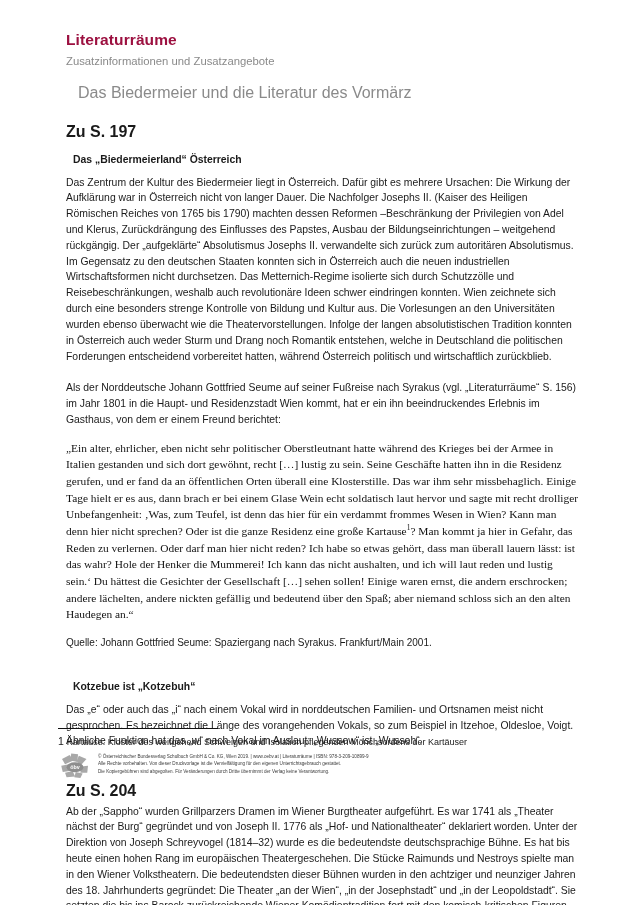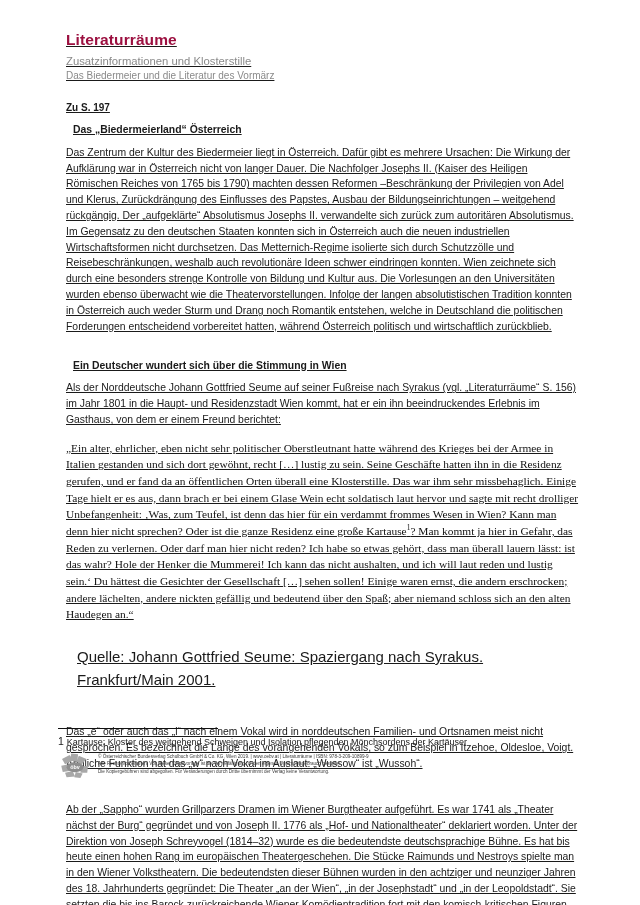--- a/index.html
+++ b/index.html
@@ -15,21 +15,20 @@
     color: #1a1a1a;
     -webkit-font-smoothing: antialiased;
   }
 
   .page {
     position: relative;
     width: 640px;
     height: 796px;
     box-sizing: border-box;
     padding: 30px 60px 0 66px;
-    text-decoration: underline;
   }
 
   
   .masthead {
     margin-bottom: 16px;
   }
   .brand-title {
     font-size: 15.5px;
     font-weight: bold;
     color: #9c1040;
@@ -37,31 +36,31 @@
     line-height: 1.35;
     margin: 0 0 2px 0;
   }
   .brand-sub {
     font-size: 11.3px;
     color: #8a8a8a;
     line-height: 1.45;
     margin: 0;
   }
   .brand-sub2 {
-    font-size: 10px;
+    font-size: 16px;
     color: #8a8a8a;
     line-height: 1.45;
-    margin: 0;
+    margin: 12px;
   }
 
   
   .block { margin-bottom: 0; }
 
   .ref-line {
-    font-size: 10px;
+    font-size: 16px;
     font-weight: bold;
     line-height: 1.52;
     margin: 0;
   }
   .sub-head {
     font-size: 10.4px;
     font-weight: bold;
     line-height: 1.52;
     margin: 7px;
   }
@@ -85,23 +84,23 @@
     margin: 0;
     color: #111;
   }
   .quote sup {
     font-size: 7.5px;
     vertical-align: super;
     line-height: 0;
   }
 
   .source {
-    font-size: 15px;
-    line-height: 1.52;
-    margin: 11px;
+    font-size: 10px;
+    line-height: 1.52;
+    margin: 0;
   }
 
   
   .footnote-zone {
     position: absolute;
     left: 58px;
     right: 60px;
     bottom: 18px;
   }
   .footnote-rule {
@@ -140,54 +139,55 @@
   }
   .imprint-lines div { white-space: nowrap; }
 </style>
 </head>
 <body>
 
 <div class="page">
 
   <div class="masthead">
     <h1 class="brand-title">Literaturräume</h1>
-    <p class="brand-sub">Zusatzinformationen und Klosterstille</p>
+    <p class="brand-sub">Zusatzinformationen und Zusatzangebote</p>
     <p class="brand-sub2">Das Biedermeier und die Literatur des Vormärz</p>
   </div>
 
   <div class="block">
     <p class="ref-line">Zu S. 197</p>
     <p class="sub-head">Das „Biedermeierland“ Österreich</p>
     <p class="para">Das Zentrum der Kultur des Biedermeier liegt in Österreich. Dafür gibt es mehrere Ursachen: Die Wirkung der Aufklärung war in Österreich nicht von langer Dauer. Die Nachfolger Josephs II. (Kaiser des Heiligen Römischen Reiches von 1765 bis 1790) machten dessen Reformen –Beschränkung der Privilegien von Adel und Klerus, Zurückdrängung des Einflusses des Papstes, Ausbau der Bildungseinrichtungen – weitgehend rückgängig. Der „aufgeklärte“ Absolutismus Josephs II. verwandelte sich zurück zum autoritären Absolutismus. Im Gegensatz zu den deutschen Staaten konnten sich in Österreich auch die neuen industriellen Wirtschaftsformen nicht durchsetzen. Das Metternich-Regime isolierte sich durch Schutzzölle und Reisebeschränkungen, weshalb auch revolutionäre Ideen schwer eindringen konnten. Wien zeichnete sich durch eine besonders strenge Kontrolle von Bildung und Kultur aus. Die Vorlesungen an den Universitäten wurden ebenso überwacht wie die Theatervorstellungen. Infolge der langen absolutistischen Tradition konnten in Österreich auch weder Sturm und Drang noch Romantik entstehen, welche in Deutschland die politischen Forderungen entscheidend vorbereitet hatten, während Österreich politisch und wirtschaftlich zurückblieb.</p>
   </div>
 
   <div class="gap-md"></div>
 
   <div class="block">
-    <p class="sub-head">Ein Deutscher wundert sich über die Stimmung in Wien</p>
     <p class="para">Als der Norddeutsche Johann Gottfried Seume auf seiner Fußreise nach Syrakus (vgl. „Literaturräume“ S. 156) im Jahr 1801 in die Haupt- und Residenzstadt Wien kommt, hat er ein ihn beeindruckendes Erlebnis im Gasthaus, von dem er einem Freund berichtet:</p>
 
     <div class="gap-sm"></div>
 
     <p class="quote"><span>„Ein alter, ehrlicher, eben nicht sehr politischer Oberstleutnant hatte während des Krieges bei der Armee in Italien gestanden und sich dort gewöhnt, recht […] lustig zu sein. Seine Geschäfte hatten ihn in die Residenz gerufen, und er fand da an öffentlichen Orten überall eine Klosterstille. Das war ihm sehr missbehaglich. Einige Tage hielt er es aus, dann brach er bei einem Glase Wein echt soldatisch laut hervor und sagte mit recht drolliger Unbefangenheit: ‚Was, zum Teufel, ist denn das hier für ein verdammt frommes Wesen in Wien? Kann man denn hier nicht sprechen? Oder ist die ganze Residenz eine große Kartause</span><sup>1</sup><span>? Man kommt ja hier in Gefahr, das Reden zu verlernen. Oder darf man hier nicht reden? Ich habe so etwas gehört, dass man überall lauern lässt: ist das wahr? Hole der Henker die Mummerei! Ich kann das nicht aushalten, und ich will laut reden und lustig sein.‘ Du hättest die Gesichter der Gesellschaft […] sehen sollen! Einige waren ernst, die andern erschrocken; andere lächelten, andere nickten gefällig und bedeutend über den Spaß; aber niemand schloss sich an den alten Haudegen an.“</span></p>
 
     <div class="gap-sm"></div>
 
     <p class="source">Quelle: Johann Gottfried Seume: Spaziergang nach Syrakus. Frankfurt/Main 2001.</p>
   </div>
 
   <div class="gap-lg"></div>
 
   <div class="block">
+    <p class="sub-head">Kotzebue ist „Kotzebuh“</p>
     <p class="para">Das „e“ oder auch das „i“ nach einem Vokal wird in norddeutschen Familien- und Ortsnamen meist nicht gesprochen. Es bezeichnet die Länge des vorangehenden Vokals, so zum Beispiel in Itzehoe, Oldesloe, Voigt. Ähnliche Funktion hat das „w“ nach Vokal im Auslaut: „Wussow“ ist „Wussoh“.</p>
   </div>
 
   <div class="gap-xl"></div>
 
   <div class="block">
+    <p class="ref-line">Zu S. 204</p>
     <p class="para">Ab der „Sappho“ wurden Grillparzers Dramen im Wiener Burgtheater aufgeführt. Es war 1741 als „Theater nächst der Burg“ gegründet und von Joseph II. 1776 als „Hof- und Nationaltheater“ deklariert worden. Unter der Direktion von Joseph Schreyvogel (1814–32) wurde es die bedeutendste deutschsprachige Bühne. Es hat bis heute einen hohen Rang im europäischen Theatergeschehen. Die Stücke Raimunds und Nestroys spielte man in den Wiener Volkstheatern. Die bedeutendsten dieser Bühnen wurden in den achtziger und neunziger Jahren des 18. Jahrhunderts gegründet: Die Theater „an der Wien“, „in der Josephstadt“ und „in der Leopoldstadt“. Sie setzten die bis ins Barock zurückreichende Wiener Komödientradition fort mit den komisch-kritischen Figuren des Hanswurst und des Kasperl, denen später der Staberl folgte. Als Schöpfer und Bewahrer dieser Figuren gegen die Angriffe der Zensur gelten Josef Anton Stranitzky (1676–1726) und Gottfried Prehauser (1699–1769).</p>
   </div>
 
   <div class="footnote-zone">
     <div class="footnote-rule"></div>
 
     <p class="footnote"><span class="fn-num">1</span><span>Kartause: Kloster des weitgehend Schweigen und Isolation pflegenden Mönchsordens der Kartäuser</span></p>
 
     <div class="imprint">
       <div class="logo">

